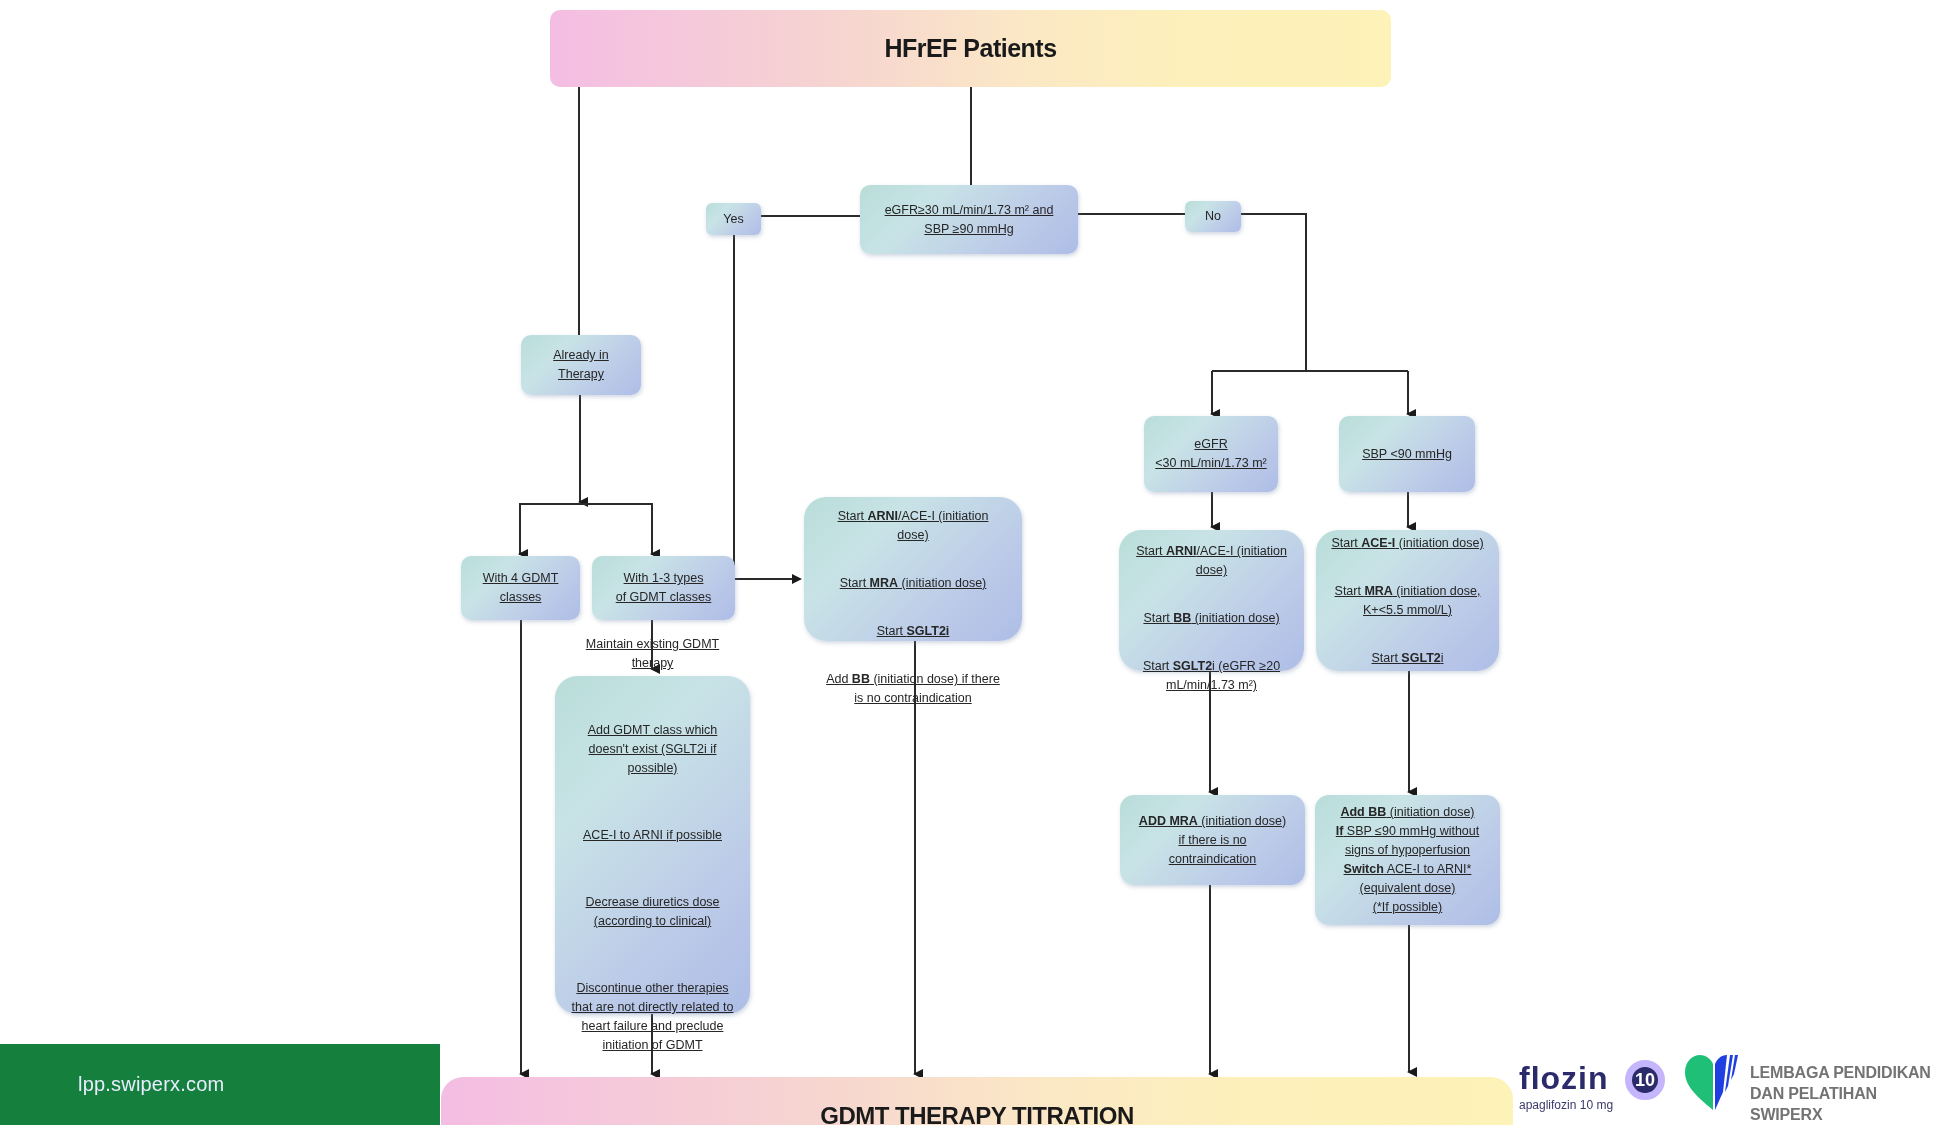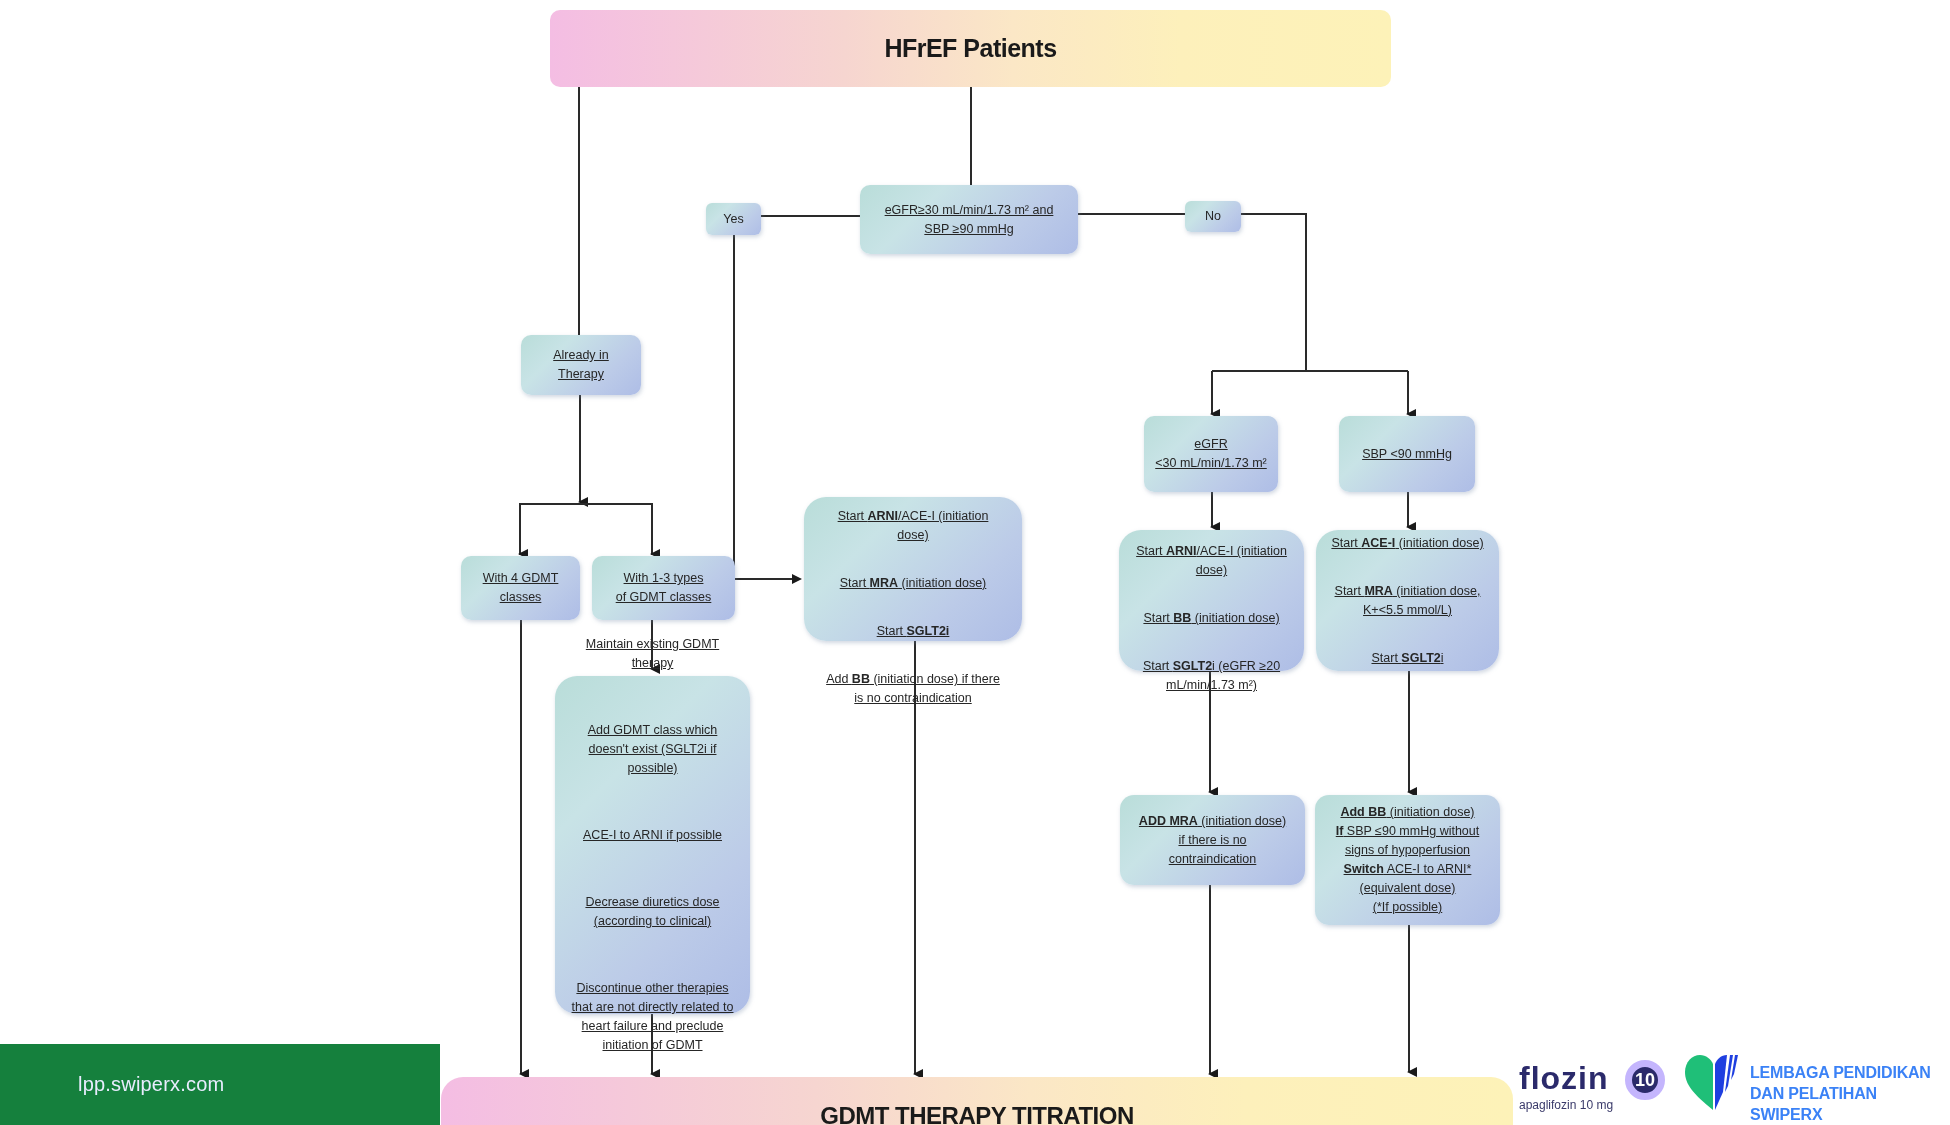--- a/index.html
+++ b/index.html
@@ -16,21 +16,21 @@
   .banner-title{font-weight:bold;font-size:25px;color:#1a1a1a;letter-spacing:-0.5px;}
   .bottom-title{font-weight:bold;font-size:24px;color:#1a1a1a;text-decoration:underline;letter-spacing:-0.5px;}
   svg.lines{position:absolute;left:0;top:0;}
   .site-bar{position:absolute;left:0;top:1044px;width:440px;height:81px;background:#15803d;display:flex;align-items:center;}
   .site-text{color:#e8ecff;font-size:20px;margin-left:78px;letter-spacing:0.2px;}
   .logos{position:absolute;left:1515px;top:1050px;width:435px;height:70px;}
   .flozin{position:absolute;left:4px;top:10px;font-size:32px;font-weight:bold;color:#2b2a6b;letter-spacing:1px;}
   .flozin-sub{position:absolute;left:4px;top:48px;font-size:12px;color:#3a3a6a;}
   .badge10{position:absolute;left:110px;top:10px;width:40px;height:40px;border-radius:50%;background:#2b2a6b;border:7px solid #c4b5fd;box-sizing:border-box;color:#fff;font-weight:bold;font-size:18px;display:flex;align-items:center;justify-content:center;}
   .heart{position:absolute;left:168px;top:2px;width:62px;height:62px;}
-  .lp-text{position:absolute;left:235px;top:12px;font-size:16px;line-height:21px;color:#3b82f6;font-weight:bold;letter-spacing:-0.2px;}
+  .lp-text{position:absolute;left:235px;top:12px;font-size:16px;line-height:21px;color:#737373;font-weight:bold;letter-spacing:-0.2px;}
 </style>
 </head>
 <body>
 
 <svg class="lines" width="1950" height="1125">
   <defs>
     <marker id="ah" markerWidth="10" markerHeight="10" refX="5" refY="8" orient="auto" markerUnits="userSpaceOnUse">
       <path d="M0,0 L10,0 L5,10 Z" fill="#1a1a1a"></path>
     </marker>
     <marker id="ahr" markerWidth="10" markerHeight="10" refX="8" refY="5" orient="auto" markerUnits="userSpaceOnUse">

